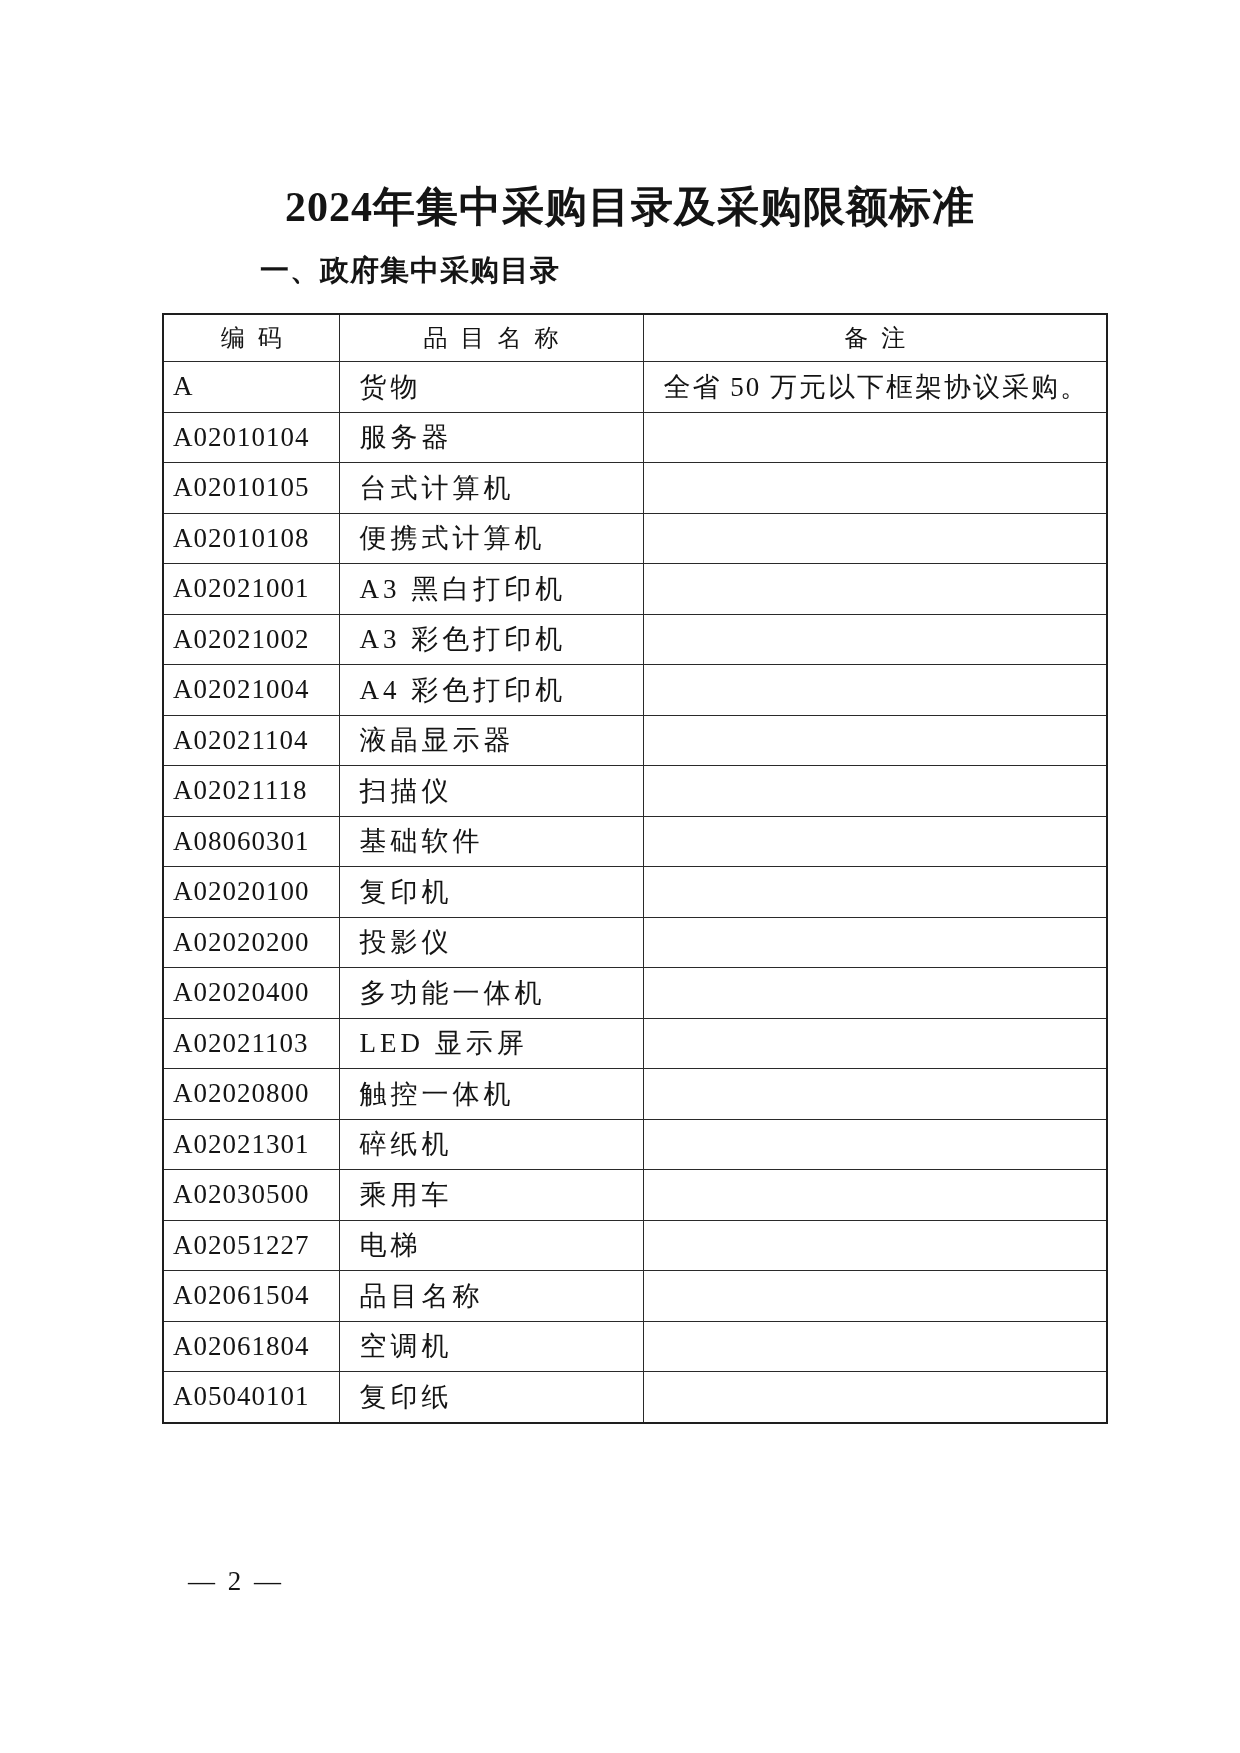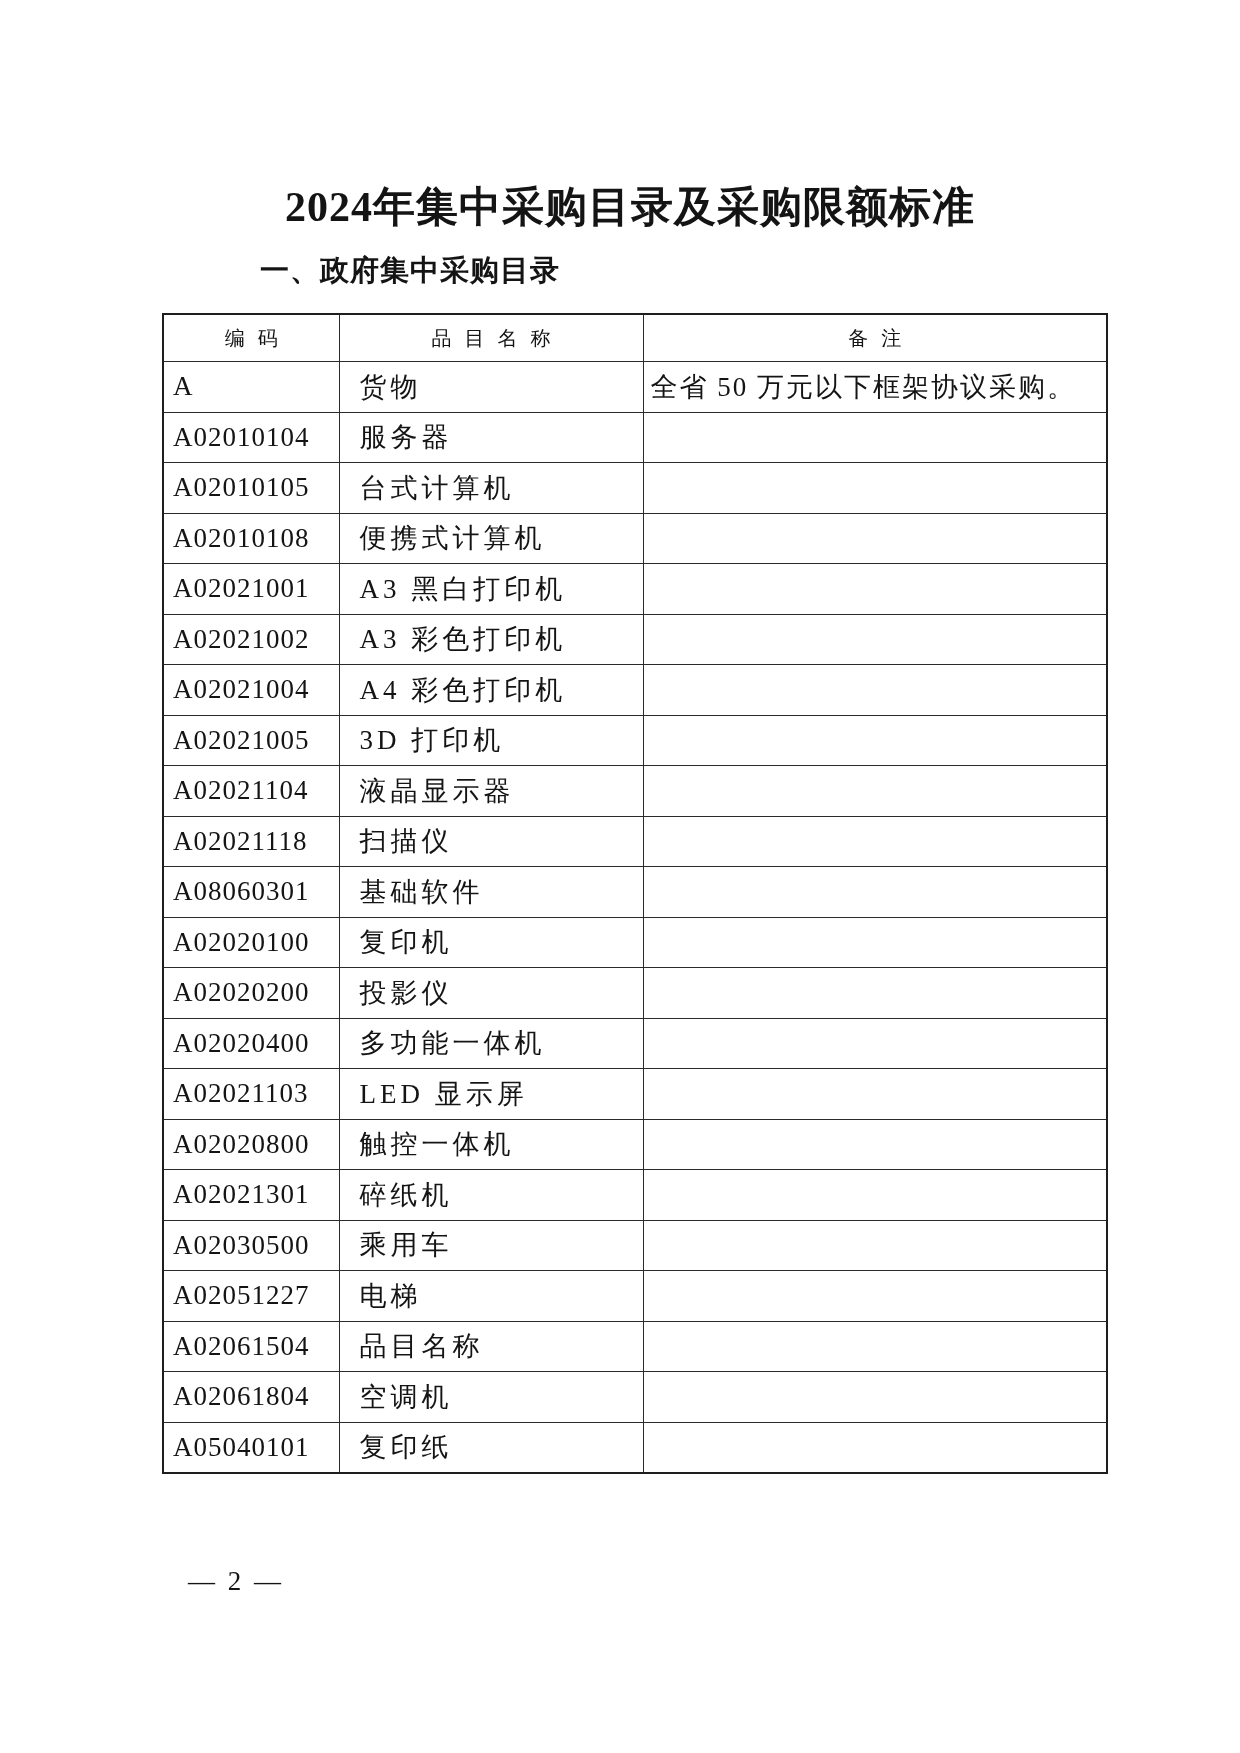--- a/index.html
+++ b/index.html
@@ -48,39 +48,39 @@
   table.catalog th, table.catalog td {
     border: 1.5px solid #2a2a2a;
     background: #ffffff;
     overflow: hidden;
     white-space: nowrap;
     vertical-align: middle;
   }
   table.catalog th {
     height: 46px;
     font-weight: normal;
-    font-size: 20px;
+    font-size: 24px;
     text-align: center;
     letter-spacing: 13px;
     padding: 0 0 0 13px;
   }
   table.catalog td {
     height: 47.5px;
     font-size: 27px;
   }
   td.col-code {
     padding-left: 9px;
     letter-spacing: 1px;
   }
   td.col-item {
     padding-left: 20px;
     letter-spacing: 4px;
   }
   td.col-remarks {
-    padding-left: 7px;
+    padding-left: 20px;
     letter-spacing: 2px;
   }
   .page-number {
     position: absolute;
     left: 188px;
     top: 1566px;
     font-size: 27px;
     letter-spacing: 3px;
     font-family: "Liberation Serif", "DejaVu Serif", serif;
   }
@@ -136,25 +136,20 @@
           <td class="col-code">A02021002</td>
           <td class="col-item">A3 彩色打印机</td>
           <td class="col-remarks"></td>
         </tr>
         <tr>
           <td class="col-code">A02021004</td>
           <td class="col-item">A4 彩色打印机</td>
           <td class="col-remarks"></td>
         </tr>
         <tr>
-          <td class="col-code">A02021005</td>
-          <td class="col-item">3D 打印机</td>
-          <td class="col-remarks"></td>
-        </tr>
-        <tr>
           <td class="col-code">A02021104</td>
           <td class="col-item">液晶显示器</td>
           <td class="col-remarks"></td>
         </tr>
         <tr>
           <td class="col-code">A02021118</td>
           <td class="col-item">扫描仪</td>
           <td class="col-remarks"></td>
         </tr>
         <tr>

